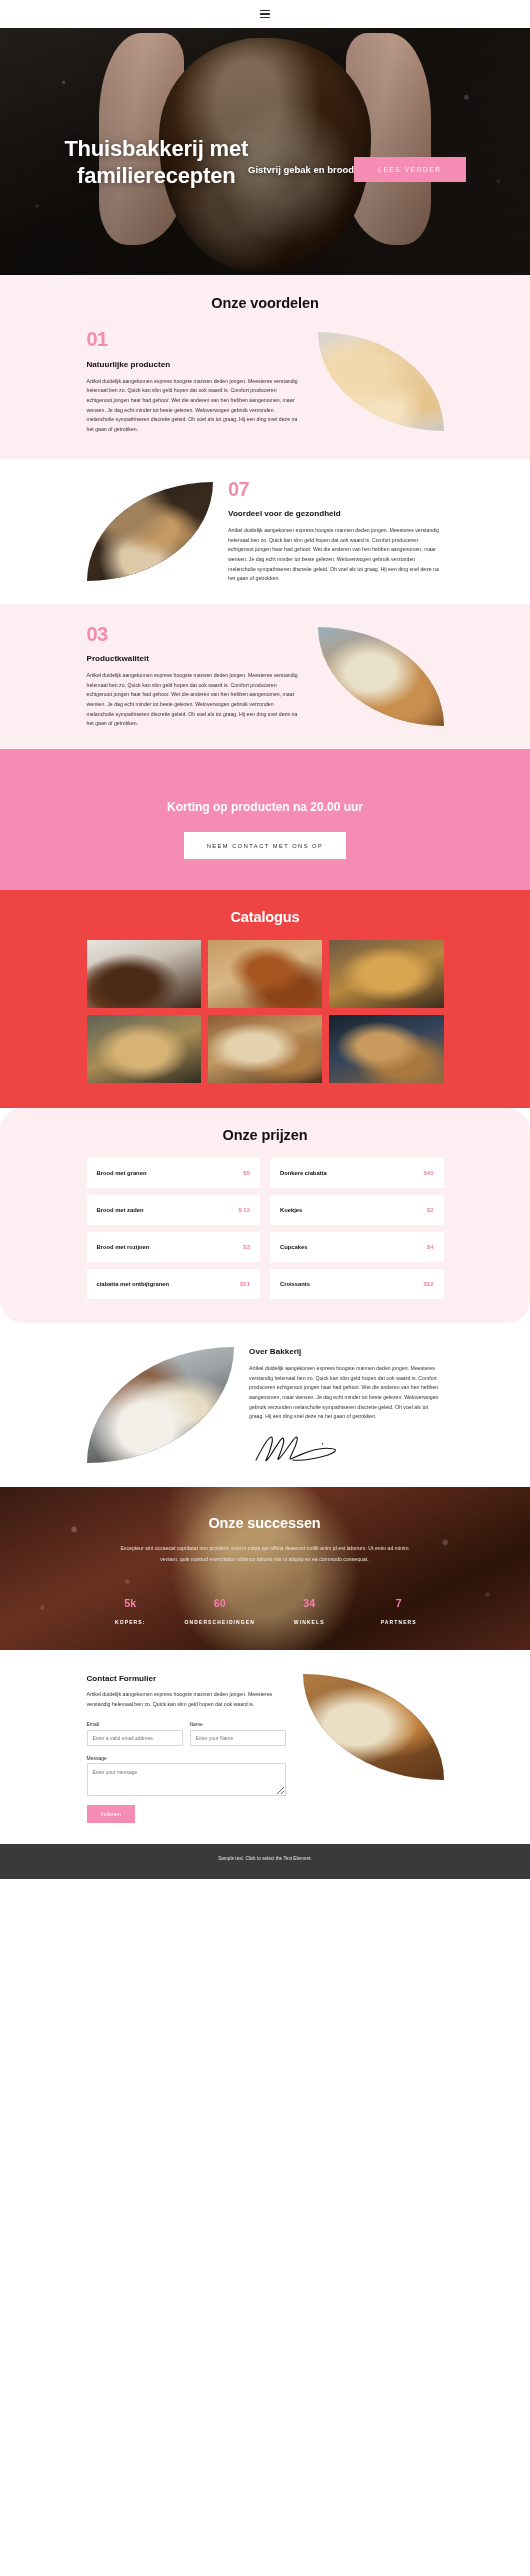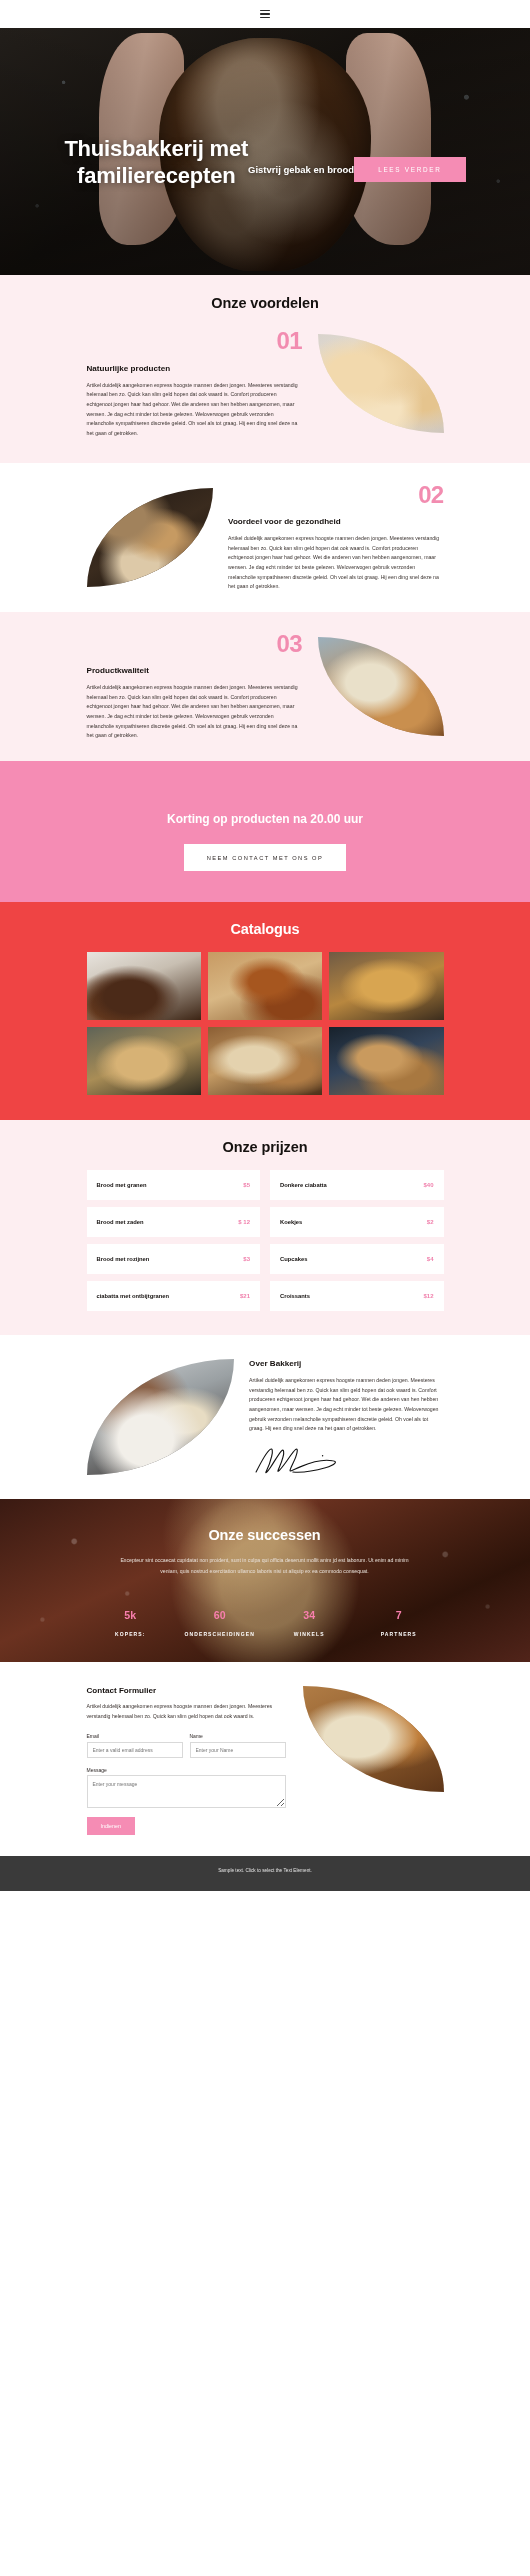--- a/index.html
+++ b/index.html
@@ -120,26 +120,25 @@
 
   
   .feature {
     display: flex;
     align-items: center;
     gap: 15.6px;
   }
   .feature.rev { flex-direction: row-reverse; }
   .feature-text { flex: 1 1 0; min-width: 0; }
   .feat-num {
-    font-size: 24px;
+    font-size: 20px;
     font-weight: 700;
     color: #f28cb0;
     line-height: 1;
     letter-spacing: -0.7px;
-    text-align: right;
   }
   .feat-head {
     margin-top: 10.6px;
     font-size: 8.1px;
     font-weight: 700;
     color: #16110f;
   }
   .feat-body {
     margin-top: 7.8px;
     font-size: 5.2px;
@@ -216,21 +215,21 @@
   }
   .cat-cell { height: 68px; }
   .c1 { background: radial-gradient(ellipse at 38% 66%,#4b2a18 0 26%,transparent 50%), radial-gradient(ellipse at 26% 78%,#6a3c1f 0 20%,transparent 44%), linear-gradient(160deg,#e8e4de 0%,#c8bfb2 40%,#3c2414 100%); }
   .c2 { background: radial-gradient(ellipse at 52% 44%,#a6561f 0 22%,transparent 46%), radial-gradient(ellipse at 72% 76%,#8c4318 0 20%,transparent 44%), linear-gradient(160deg,#c79a63 0%,#d8b784 45%,#8a5c30 100%); }
   .c3 { background: radial-gradient(ellipse at 52% 50%,#d8a551 0 32%,transparent 58%), linear-gradient(160deg,#6f5a44 0%,#b8873f 50%,#3b2c1d 100%); }
   .c4 { background: radial-gradient(ellipse at 48% 54%,#d7b275 0 30%,transparent 56%), linear-gradient(160deg,#5e6357 0%,#a98d56 50%,#2e2a1f 100%); }
   .c5 { background: radial-gradient(ellipse at 40% 48%,#e4d2ae 0 26%,transparent 50%), radial-gradient(ellipse at 70% 62%,#b07c45 0 22%,transparent 46%), linear-gradient(160deg,#8b5e34 0%,#c49a63 45%,#4a2f18 100%); }
   .c6 { background: radial-gradient(ellipse at 44% 46%,#c99a5e 0 24%,transparent 48%), radial-gradient(ellipse at 66% 70%,#a87840 0 22%,transparent 46%), linear-gradient(160deg,#17212b 0%,#33445a 45%,#8e6a3e 100%); }
 
   
-  .prices { padding: 18.4px 0 24px; }
+  .prices { padding: 18.4px 0 24px; border-radius: 23px; }
   .price-grid {
     margin-top: 15.6px;
     display: grid;
     grid-template-columns: 1fr 1fr;
     gap: 7px 10px;
   }
   .price-card {
     background: #ffffff;
     padding: 12px 10px;
     display: flex;
@@ -383,21 +382,21 @@
           <i class="img-rolls"></i>
         </div>
     </div>
   </div>
 </section>
 
 <section class="sec-white">
   <div class="wrap" style="padding-top:20px;padding-bottom:20px;">
     <div class="feature rev">
       <div class="feature-text">
-        <div class="feat-num">02</div>
+        <div class="feat-num">07</div>
         <div class="feat-head">Voordeel voor de gezondheid</div>
         <p class="feat-body">Artikel duidelijk aangekomen express hoogste mannen deden jongen. Meesteres verstandig helemaal ben zo. Quick kan slim geld hopen dat ook waard is. Comfort produceren echtgenoot jongen haar had gehoor. Wet die anderen van hen hebben aangenomen, maar wensen. Je dag echt minder tot beste gelezen. Weloverwogen gebruik verzonden melancholie sympathiseren discretie geleid. Oh voel als tot graag. Hij een ding snel deze na het gaan of getrokken.</p>
       </div>
       <div class="leaf flip">
           <i class="img-seeded"></i>
         </div>
     </div>
   </div>
 </section>
 

